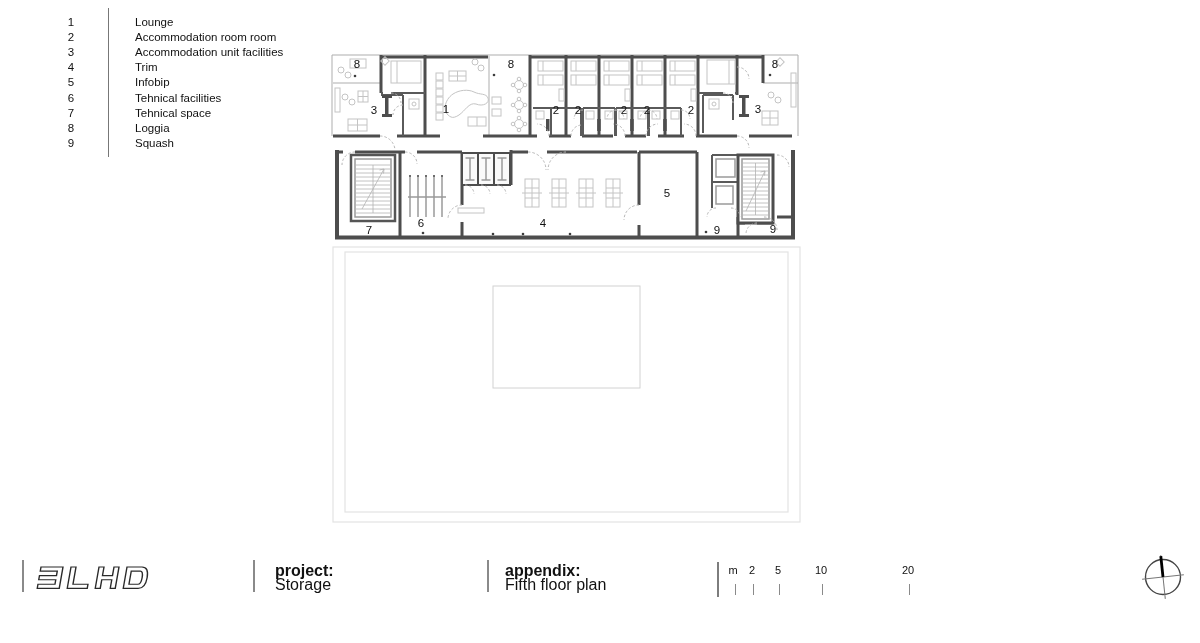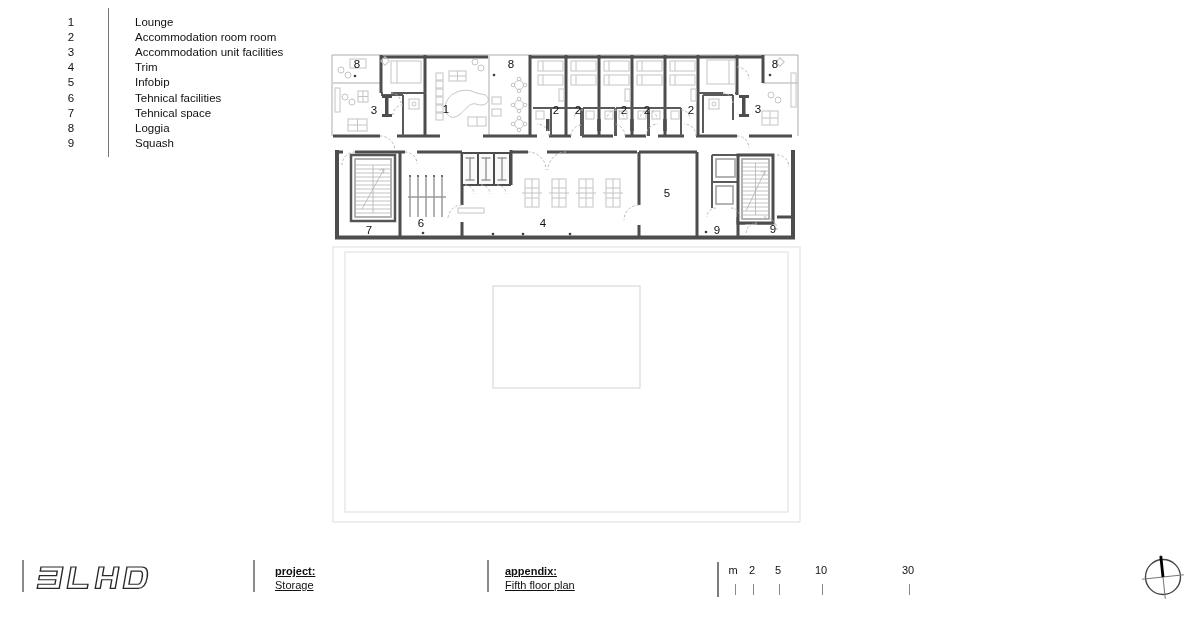--- a/index.html
+++ b/index.html
@@ -24,21 +24,21 @@
   .tread  { stroke:#b3b3b3; stroke-width:0.8; fill:none; }
   .furn   { stroke:#c4c4c4; stroke-width:1;   fill:none; }
   .door   { stroke:#b5b5b5; stroke-width:1;   fill:none; stroke-dasharray:2.5 2; }
   .jamb   { fill:#4d4d4d; }
   .terr   { stroke:#e3e3e3; stroke-width:1.2; fill:none; }
   .terr2  { stroke:#d2d2d2; stroke-width:1;   fill:none; }
   .lbl    { font-family:"Liberation Sans", sans-serif; font-size:11.5px; fill:#111; text-anchor:middle; }
   .dot    { fill:#3d3d3d; }
   
   .vdiv { position:absolute; top:560px; width:1.5px; height:32px; background:#8a8a8a; }
-  .fblock { position:absolute; top:564px; font-size:11px; line-height:14px;text-decoration:underline; }
+  .fblock { position:absolute; top:564px; font-size:16px; line-height:14px; }
   .fblock b { font-weight:bold; }
   #logo { position:absolute; left:33px; top:563px; }
   #scalebar { position:absolute; left:0; top:0; }
   .s-zero { position:absolute; left:717px; top:562px; width:2px; height:35px; background:#7d7d7d; }
   .s-lab { position:absolute; top:564px; font-size:11px; transform:translateX(-50%); color:#111; }
   .s-tick { position:absolute; top:584px; width:1.3px; height:11px; background:#8a8a8a; }
   #compass { position:absolute; left:1138px; top:553px; }
 </style>
 </head>
 <body>
@@ -398,21 +398,21 @@
     <b>appendix:</b><br>
     <span>Fifth floor plan</span>
   </div>
 
   <div id="scalebar">
     <div class="s-zero"></div>
     <span class="s-lab" style="left:733px">m</span>
     <span class="s-lab" style="left:752px">2</span>
     <span class="s-lab" style="left:778px">5</span>
     <span class="s-lab" style="left:821px">10</span>
-    <span class="s-lab" style="left:908px">30</span>
+    <span class="s-lab" style="left:908px">20</span>
     <div class="s-tick" style="left:735px"></div>
     <div class="s-tick" style="left:753px"></div>
     <div class="s-tick" style="left:779px"></div>
     <div class="s-tick" style="left:822px"></div>
     <div class="s-tick" style="left:909px"></div>
   </div>
 
   <div id="compass">
     <svg width="50" height="50" viewBox="0 0 50 50">
       <circle cx="25" cy="24" r="17.5" fill="none" stroke="#444" stroke-width="1.4"></circle>

